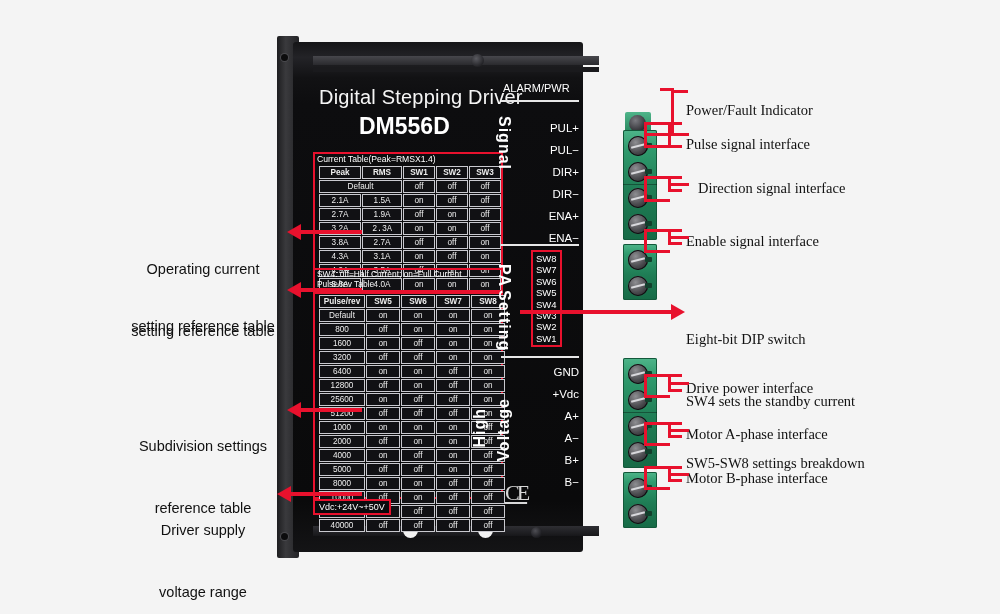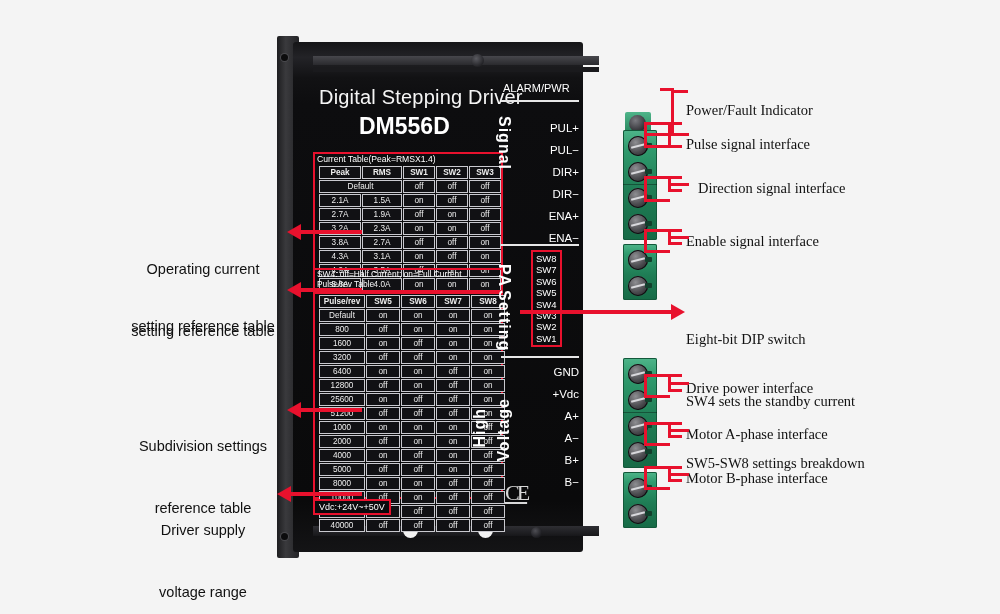--- a/index.html
+++ b/index.html
@@ -206,21 +206,21 @@
             </tr>
             <tr>
               <td style="width: 40px;">2.7A</td>
               <td style="width: 38px;">1.9A</td>
               <td style="width: 30px;">off</td>
               <td style="width: 30px;">on</td>
               <td style="width: 30px;">off</td>
             </tr>
             <tr>
               <td style="width: 40px;">3.2A</td>
-              <td style="width: 38px;">2.3A</td>
+              <td style="width: 38px; font-family: Liberation Mono, monospace;">2.3A</td>
               <td style="width: 30px;">on</td>
               <td style="width: 30px;">on</td>
               <td style="width: 30px;">off</td>
             </tr>
             <tr>
               <td style="width: 40px;">3.8A</td>
               <td style="width: 38px;">2.7A</td>
               <td style="width: 30px;">off</td>
               <td style="width: 30px;">off</td>
               <td style="width: 30px;">on</td>

